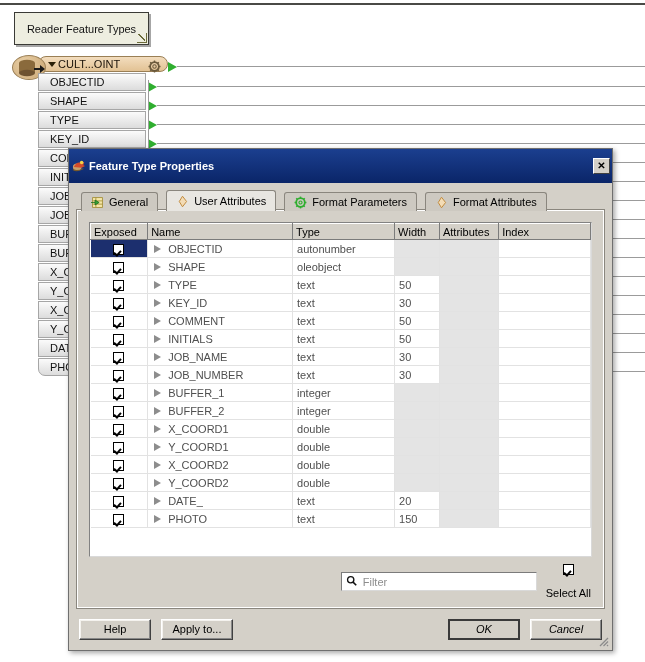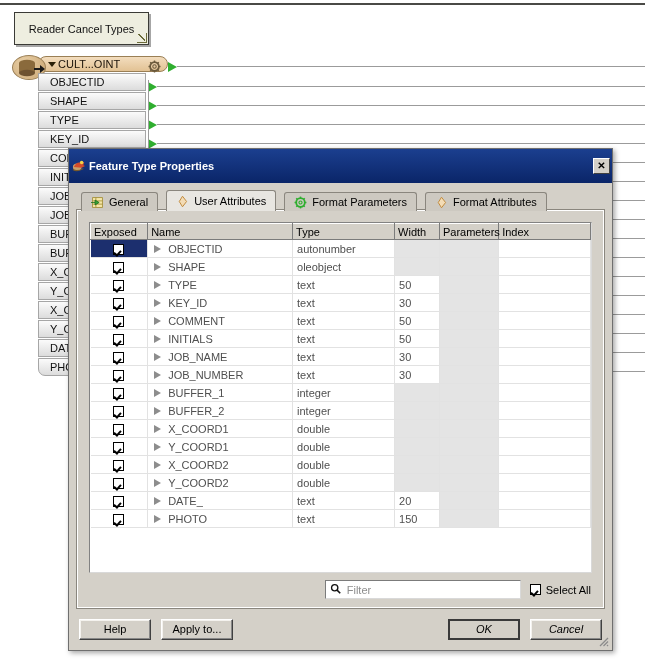--- a/index.html
+++ b/index.html
@@ -188,21 +188,21 @@
 
   
   .filter-row { display: flex; align-items: center; justify-content: flex-end; gap: 9px; padding: 7px 3px 0 0; flex: none; }
   .filter-box {
     width: 196px; height: 19px; box-sizing: border-box;
     background: #fff;
     border: 1px solid #7b7b7b; border-right-color: #d9d9d9; border-bottom-color: #d9d9d9;
     display: flex; align-items: center; gap: 4px; padding: 0 4px;
   }
   .filter-box .ph { color: #8d8d8d; font-size: 11px; }
-  .selall { display: flex; align-items: center; gap: 5px; font-size: 11px; }
+  .selall { display: flex; align-items: center; gap: 12px; font-size: 11px; flex-direction: column; }
 
   
   .btnbar { height: 42px; flex: none; display: flex; align-items: center; padding: 0 10px; position: relative; }
   .btn {
     height: 21px; min-width: 72px; padding: 0 10px;
     background: #d4d0c8;
     border: 1px solid #fff; border-right-color: #404040; border-bottom-color: #404040;
     box-shadow: inset -1px -1px 0 #888, inset 1px 1px 0 #f4f2ee;
     font-size: 11px; color: #000; font-family: "Liberation Sans", sans-serif;
     display: flex; align-items: center; justify-content: center;
@@ -215,21 +215,21 @@
 </style>
 </head>
 <body>
 
 <div id="root">
 
   <div id="canvas">
     <div class="top-rule"></div>
 
     <div class="anno-box" id="anno-0" style="left: 14px; top: 12px; width: 133px; height: 31px;">
-      <span>Reader Cancel Types</span>
+      <span>Reader Feature Types</span>
       <span class="anno-corner"></span>
     </div>
 
     <div id="connectors">
         <div class="conn-line" style="left: 177px; top: 66px; width: 468px;"></div>
         <div class="conn-arrow" style="left: 168px; top: 62px;"></div>
         <div class="conn-line" style="left: 157px; top: 86px; width: 488px;"></div>
         <div class="conn-arrow" style="left: 148px; top: 82px;"></div>
         <div class="conn-line" style="left: 157px; top: 105px; width: 488px;"></div>
         <div class="conn-arrow" style="left: 148px; top: 101px;"></div>
@@ -418,21 +418,21 @@
               <col style="width:44px">
                 <col style="width:58px">
                 <col style="width:90px">
             </colgroup>
             <thead>
                 <tr id="grid-head">
                   <th><span>Exposed</span></th>
                   <th><span>Name</span></th>
                   <th><span>Type</span></th>
                   <th><span>Width</span></th>
-                  <th><span>Parameters</span></th>
+                  <th><span>Attributes</span></th>
                   <th><span>Index</span></th>
                 </tr>
               </thead>
             <tbody id="grid-body">
                 <tr class="sel">
                   <td class="c-exposed"><span class="chk on"></span></td>
                   <td class="c-name"><span class="flag"></span><span>OBJECTID</span></td>
                   <td><span>autonumber</span></td>
                   <td class="grayed"><span></span></td>
                   <td class="grayed"><span></span></td>

